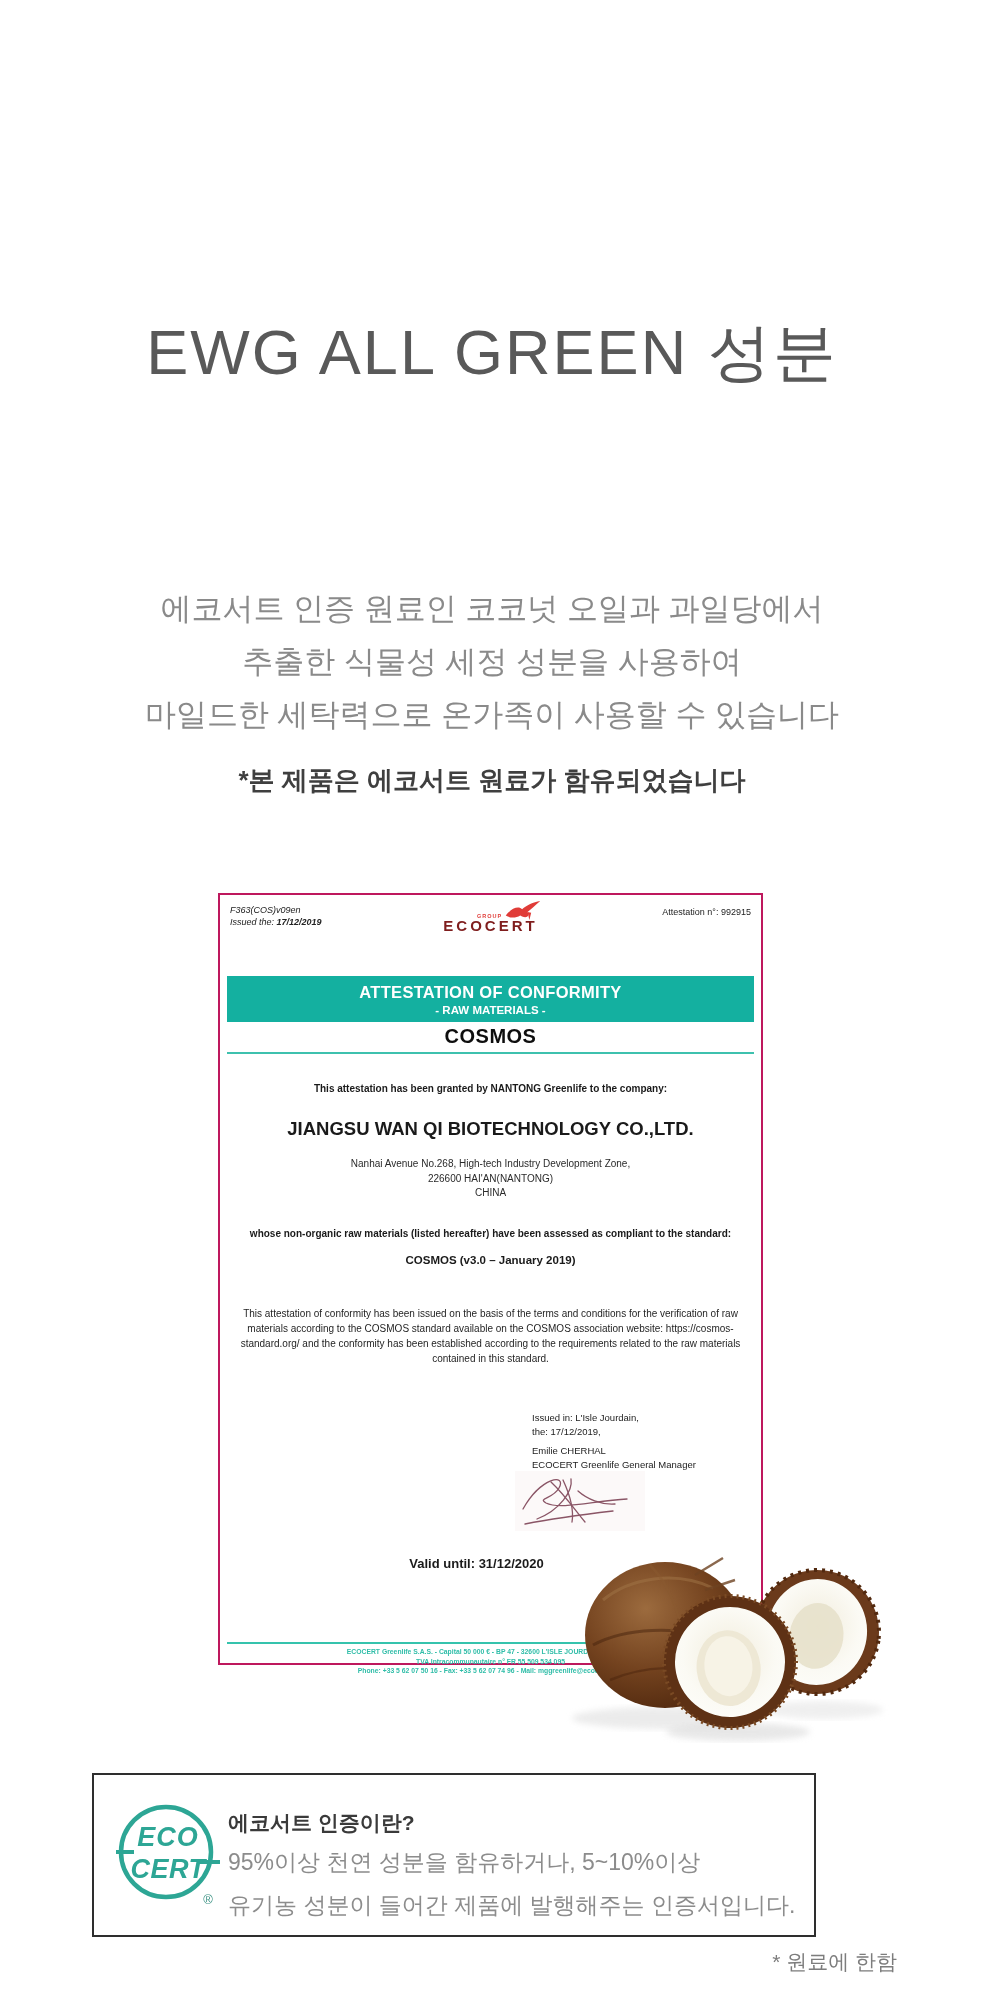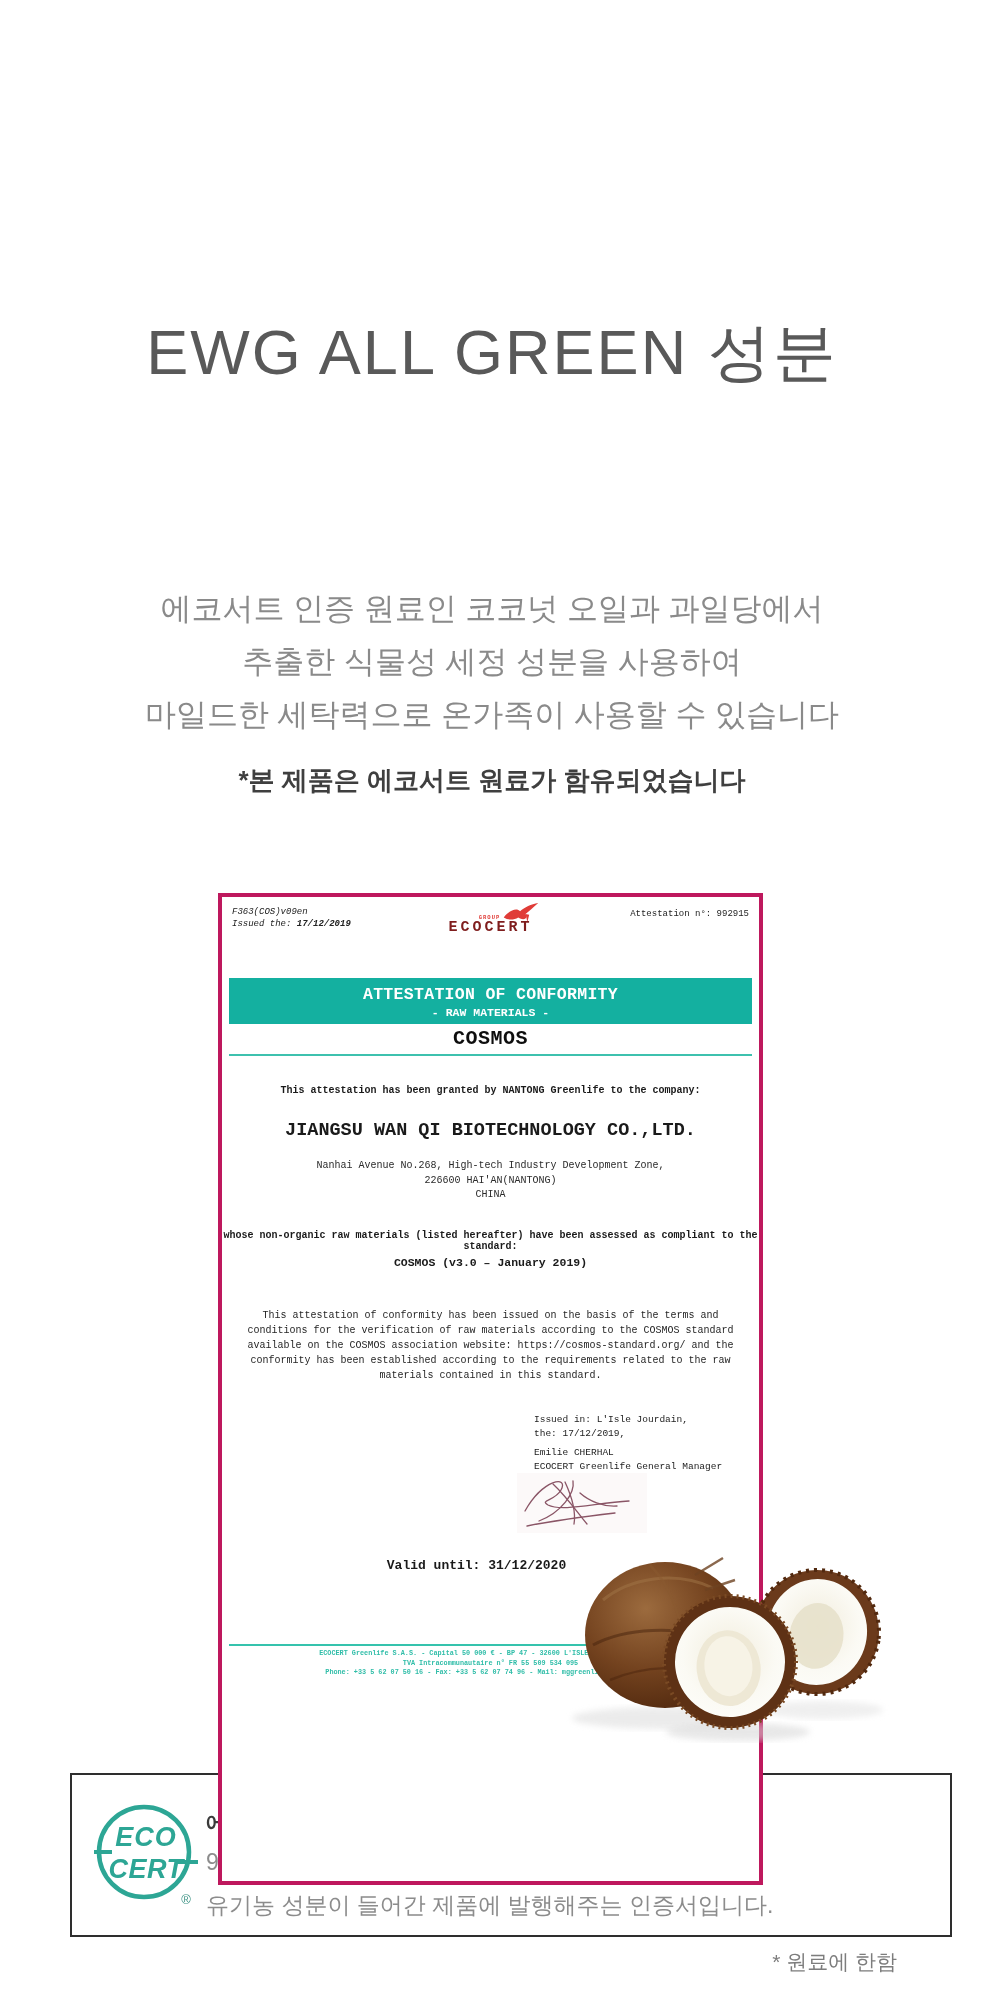--- a/index.html
+++ b/index.html
@@ -11,22 +11,22 @@
   .hero-title { position:absolute; top:302px; left:0; width:100%; text-align:center;
     font-weight:300; font-size:63px; line-height:100px; color:#595959; letter-spacing:2px; }
   .hero-title .line { display:block; }
   .hero-desc { position:absolute; top:582px; left:0; width:100%; text-align:center;
     font-size:31px; line-height:53px; color:#8a8a8a; font-weight:300; }
   .hero-desc span { display:block; }
   .hero-note { position:absolute; top:763px; left:0; width:100%; text-align:center;
     font-size:26px; font-weight:700; color:#3f3f3f; }
 
   
-  .certificate { position:absolute; left:218px; top:893px; width:545px; height:992px;
-    background:#fff; border:4px solid #be185d; color:#1a1a1a; z-index:1;font-family:Liberation Mono, monospace; }
+  .certificate { position:absolute; left:218px; top:893px; width:545px; height:772px;
+    background:#fff; border:2px solid #be185d; color:#1a1a1a; z-index:1; }
   .cert-meta-left { position:absolute; left:10px; top:9px; font-style:italic; font-size:9px; line-height:12px; color:#222; }
   .cert-meta-left b { font-weight:700; }
   .cert-meta-right { position:absolute; right:10px; top:12px; font-size:9px; color:#222; }
   .cert-logo { position:absolute; left:0; top:6px; width:100%; display:flex; flex-direction:column; align-items:center; }
   .cert-logo .bird-row { display:flex; align-items:flex-end; gap:2px; height:20px; margin-left:38px; }
   .cert-logo .group-label { font-size:5.5px; letter-spacing:1px; color:#e03c38; font-weight:700; margin-bottom:2px; }
   .cert-logo .wordmark { font-size:15px; font-weight:700; letter-spacing:3px; color:#7f1d1d; margin-top:-4px; }
   .cert-banner { position:absolute; left:7px; right:7px; top:81px; height:46px;
     background:#14b0a0; color:#fff; text-align:center; }
   .cert-banner .banner-title { font-size:16.5px; font-weight:700; letter-spacing:.3px; padding-top:7px; }
@@ -44,21 +44,21 @@
   .cert-issued .sig-name { margin-top:6px; }
   .cert-signature { position:absolute; left:295px; top:576px; width:130px; height:60px; background:#fcf9f9; }
   .cert-valid { position:absolute; left:-14px; top:661px; width:100%; text-align:center; font-size:13px; font-weight:700; }
   .cert-footer { position:absolute; left:7px; right:7px; top:747px; border-top:2px solid #35c3ad;
     padding-top:3px; text-align:center; color:#2fbda8; font-size:6.8px; line-height:9.5px; font-weight:700; }
 
   
   .coconuts { position:absolute; left:555px; top:1540px; z-index:3; }
 
   
-  .info-box { position:absolute; left:70px; top:1773px; width:882px; height:164px;
+  .info-box { position:absolute; left:92px; top:1773px; width:724px; height:164px;
     border:2px solid #2e2e2e; background:#fff; }
   .info-logo { position:absolute; left:22px; top:27px; }
   .info-title { position:absolute; left:134px; top:34px; font-size:21px; font-weight:700; color:#3a3a3a; }
   .info-body { position:absolute; left:134px; top:66px; font-size:23px; line-height:43px; color:#8c8c8c; }
   .info-body span { display:block; }
 
   .footnote { position:absolute; right:87px; top:1948px; font-size:21px; color:#7d7d7d;margin-left:28px; }
 </style>
 </head>
 <body>

